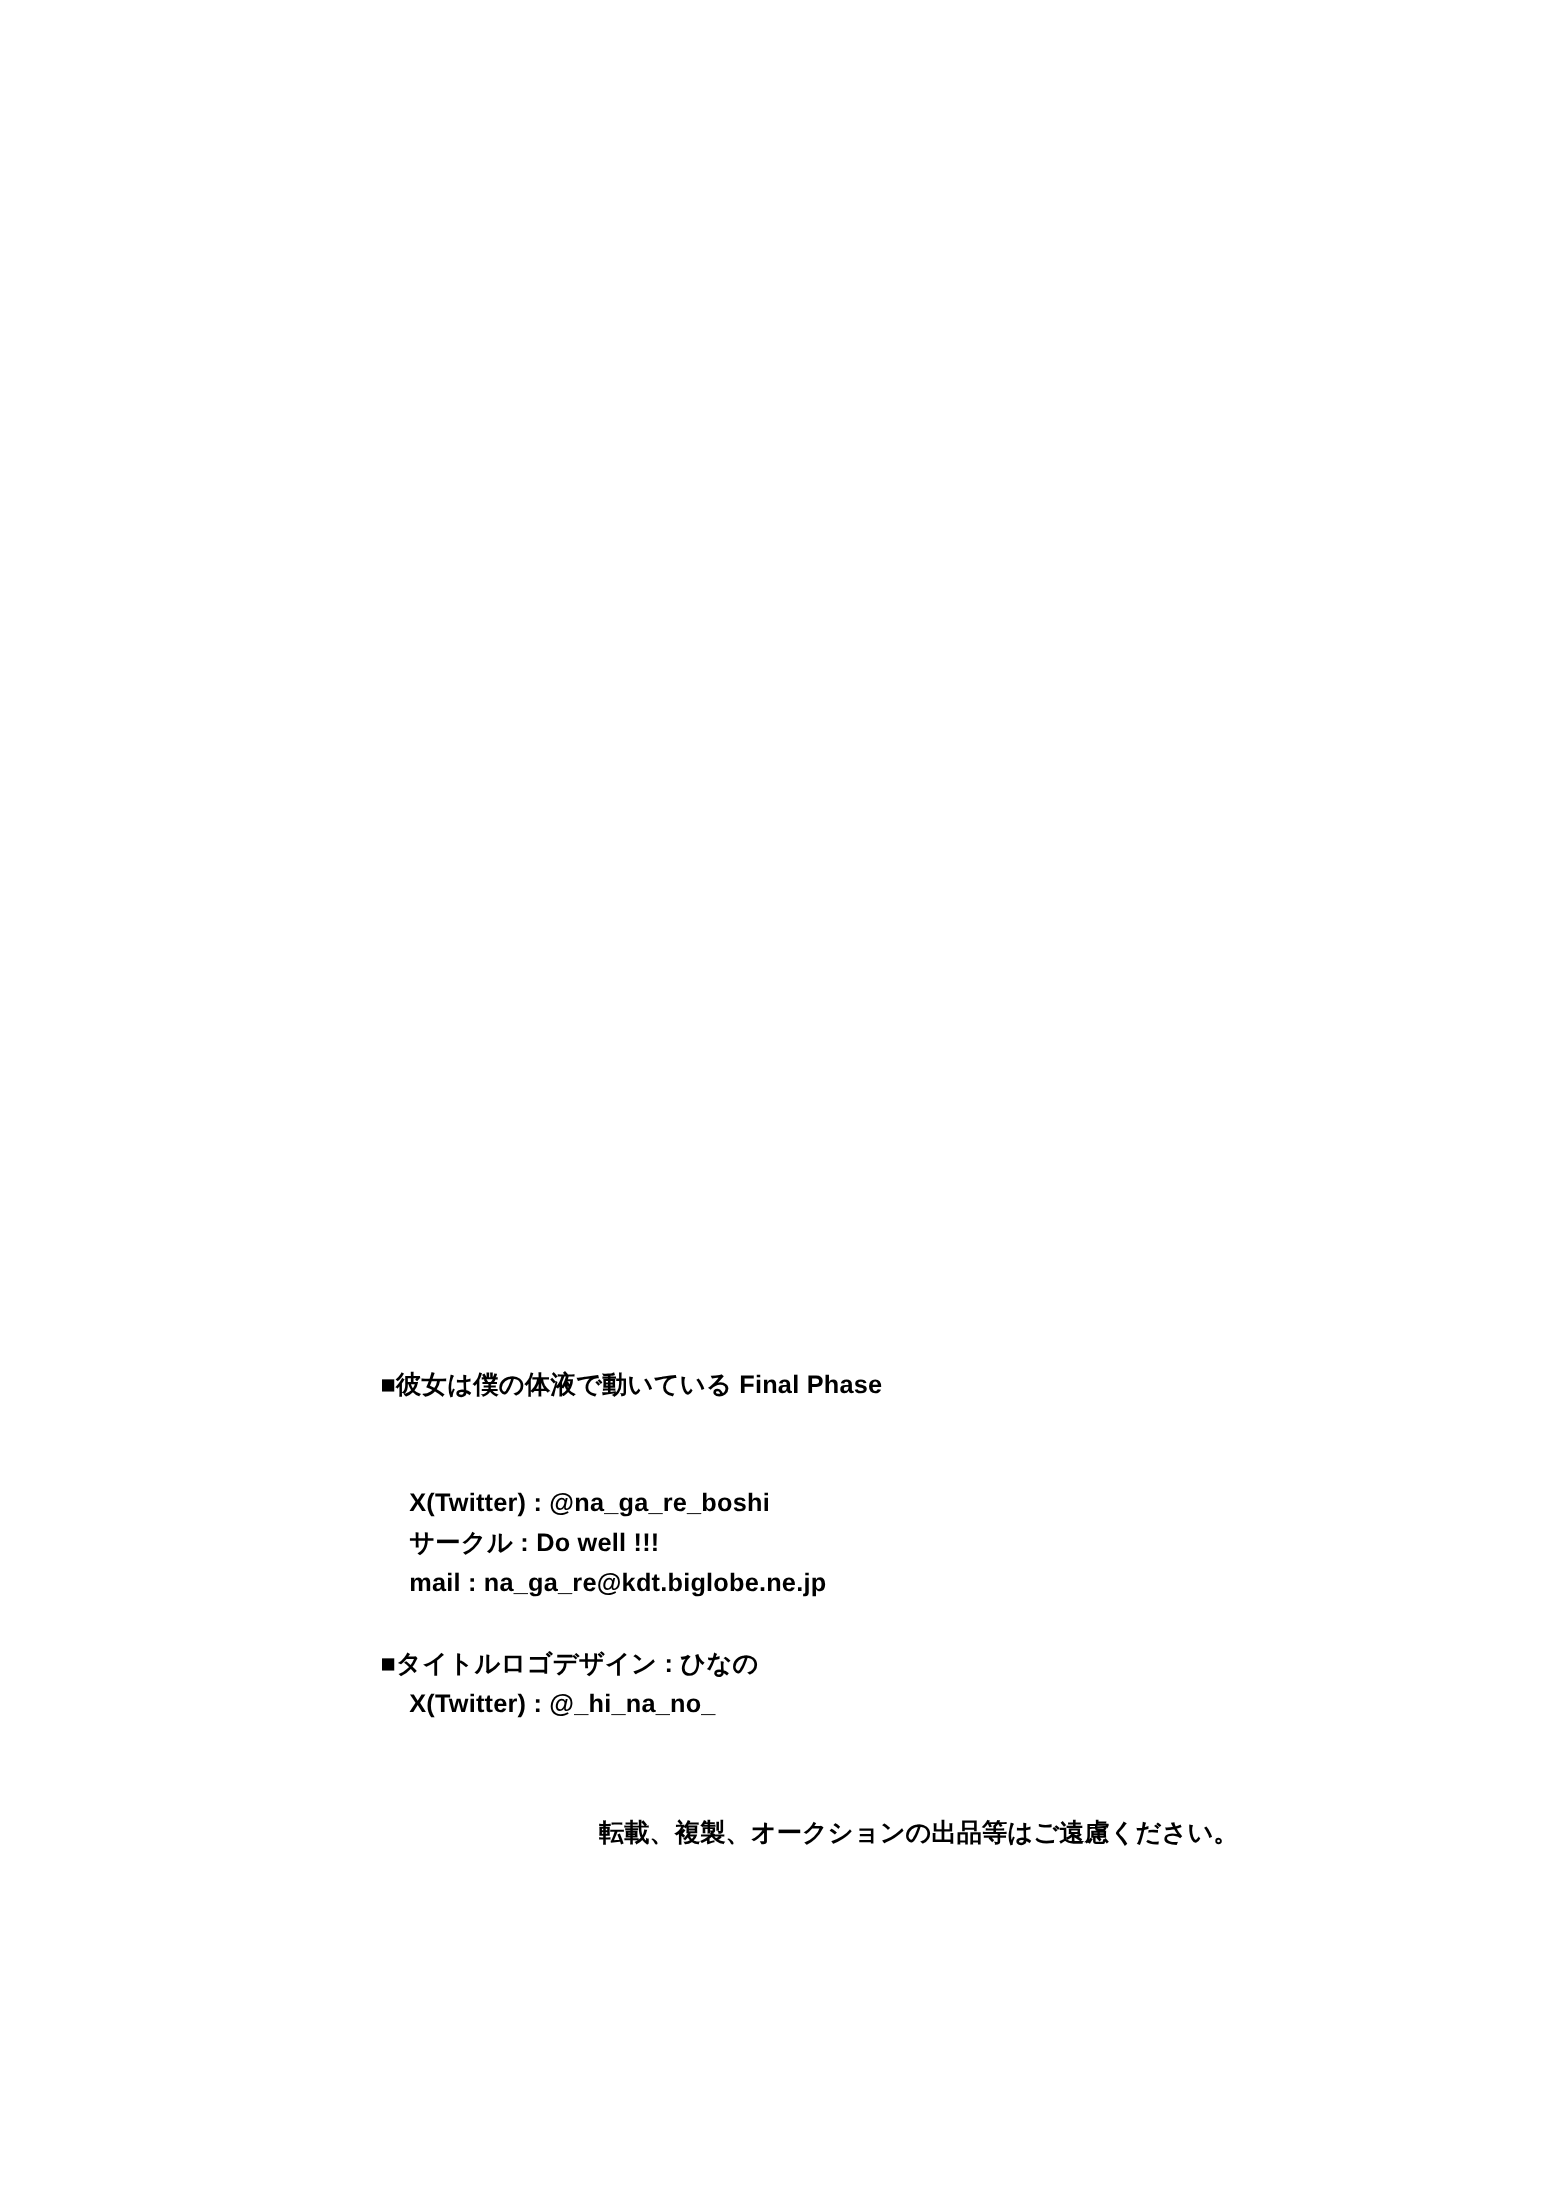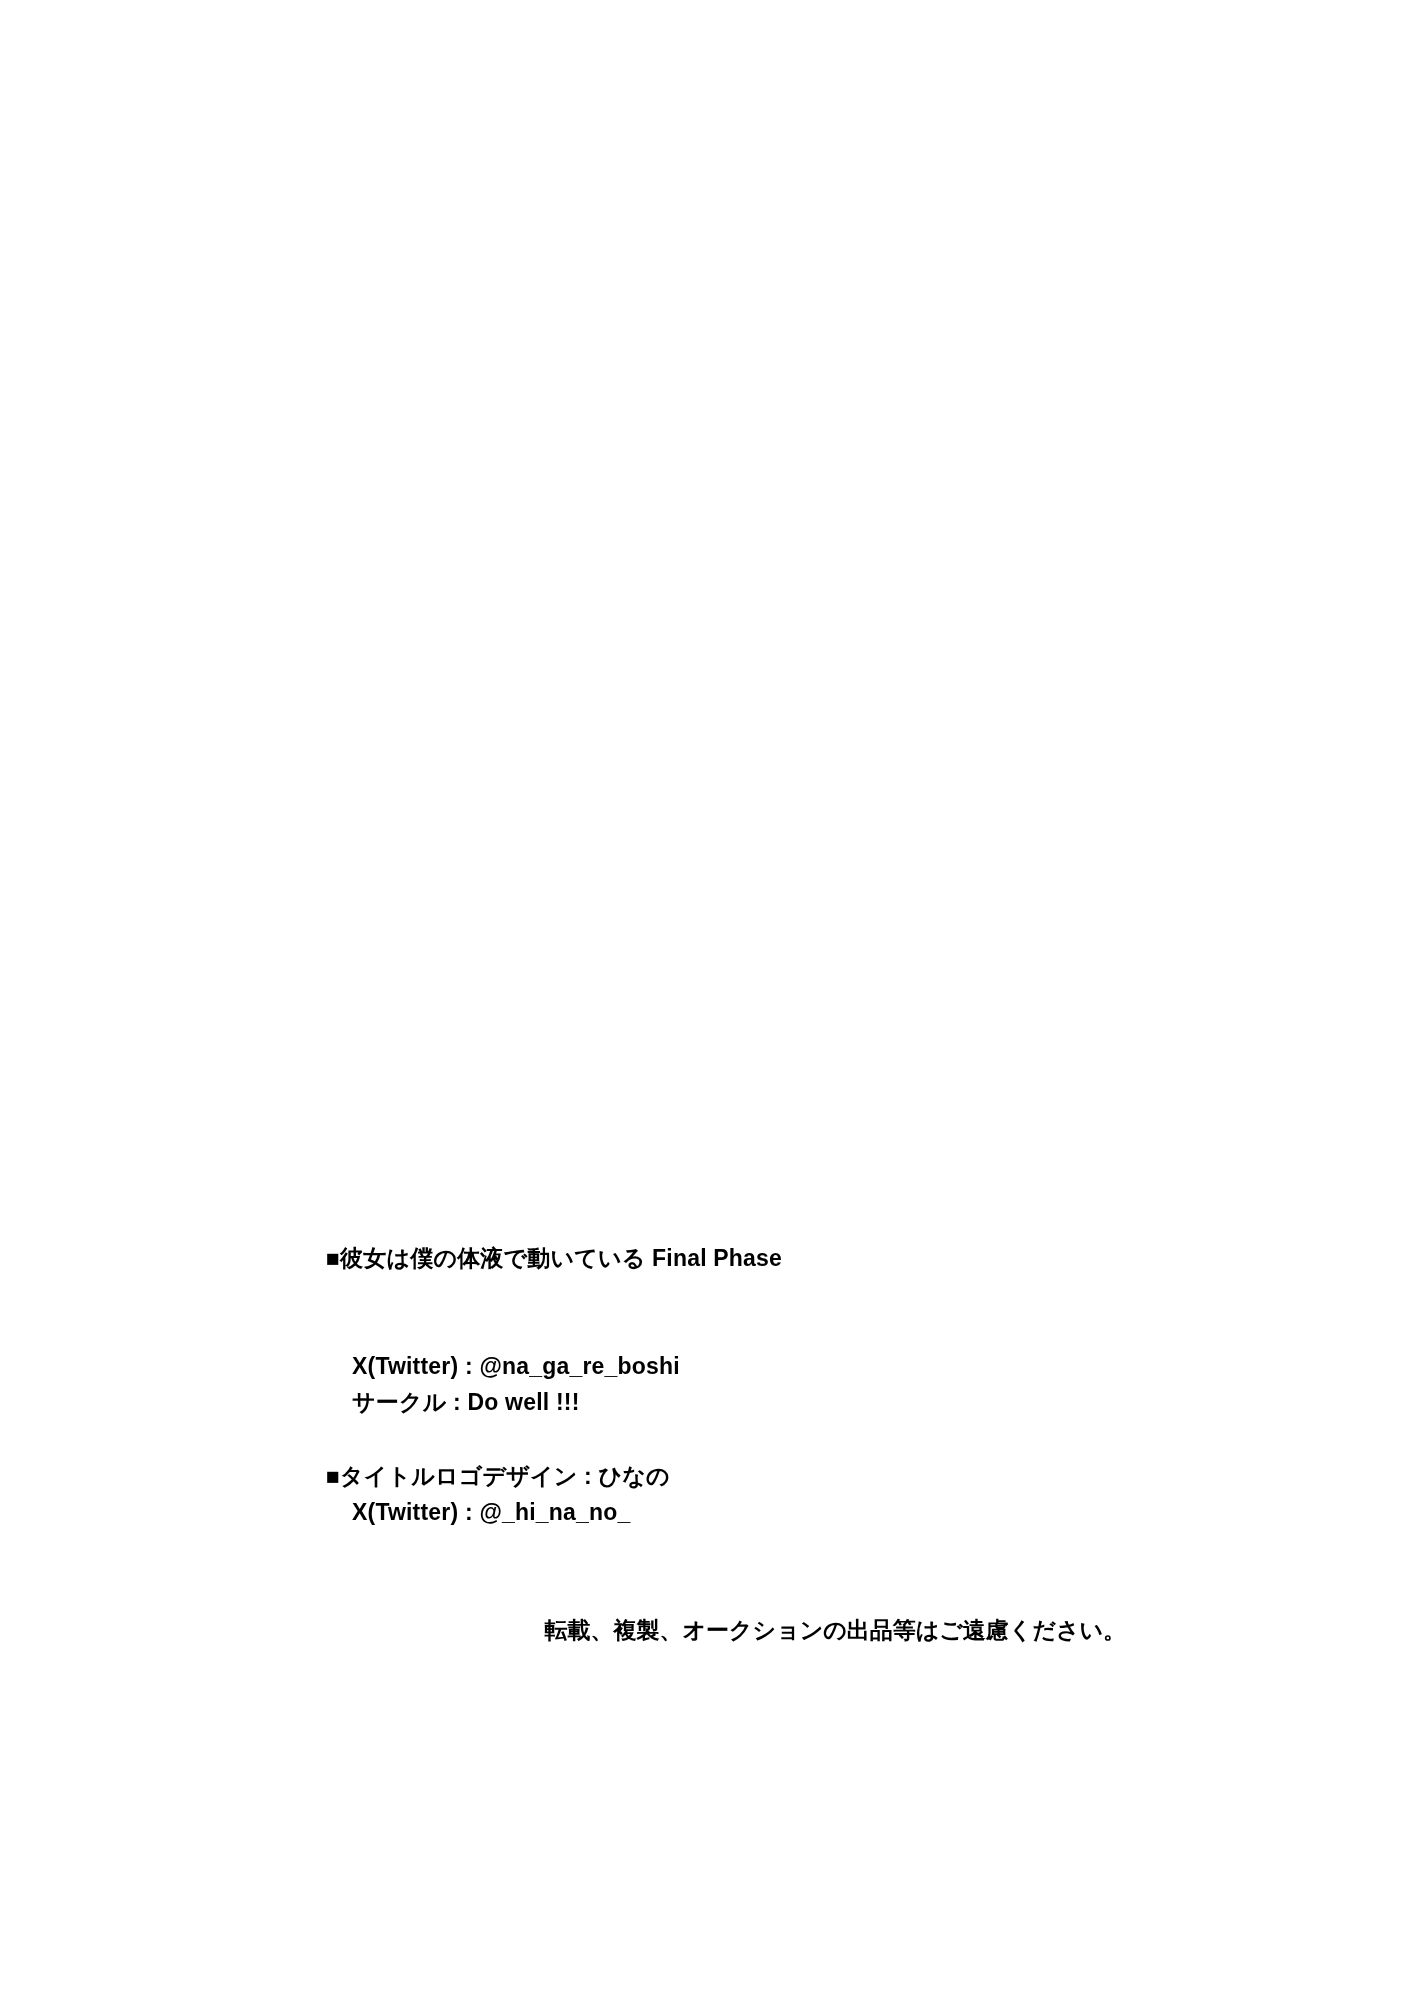--- a/index.html
+++ b/index.html
@@ -23,20 +23,21 @@
   }
   .block {
     margin: 0 0 0 0;
   }
   .line {
     font-weight: bold;
     font-size: 23px;
     line-height: 36px;
     letter-spacing: 0.2px;
     white-space: pre;
+    margin-left: 20px;
   }
   .line.indent {
     padding-left: 26px;
   }
   .gap-lg {
     height: 72px;
   }
   .gap-md {
     height: 38px;
   }
@@ -59,20 +60,21 @@
 
   <div class="block">
     <div class="line">■彼女は僕の体液で動いている Final Phase</div>
   </div>
 
   <div class="gap-lg"></div>
 
   <div class="block">
     <div class="line indent">X(Twitter) : @na_ga_re_boshi</div>
     <div class="line indent">サークル : Do well !!!</div>
+    <div class="line indent">mail : na_ga_re@kdt.biglobe.ne.jp</div>
   </div>
 
   <div class="gap-md"></div>
 
   <div class="block">
     <div class="line">■タイトルロゴデザイン : ひなの</div>
     <div class="line indent">X(Twitter) : @_hi_na_no_</div>
   </div>
 
   <div class="gap-xl"></div>

